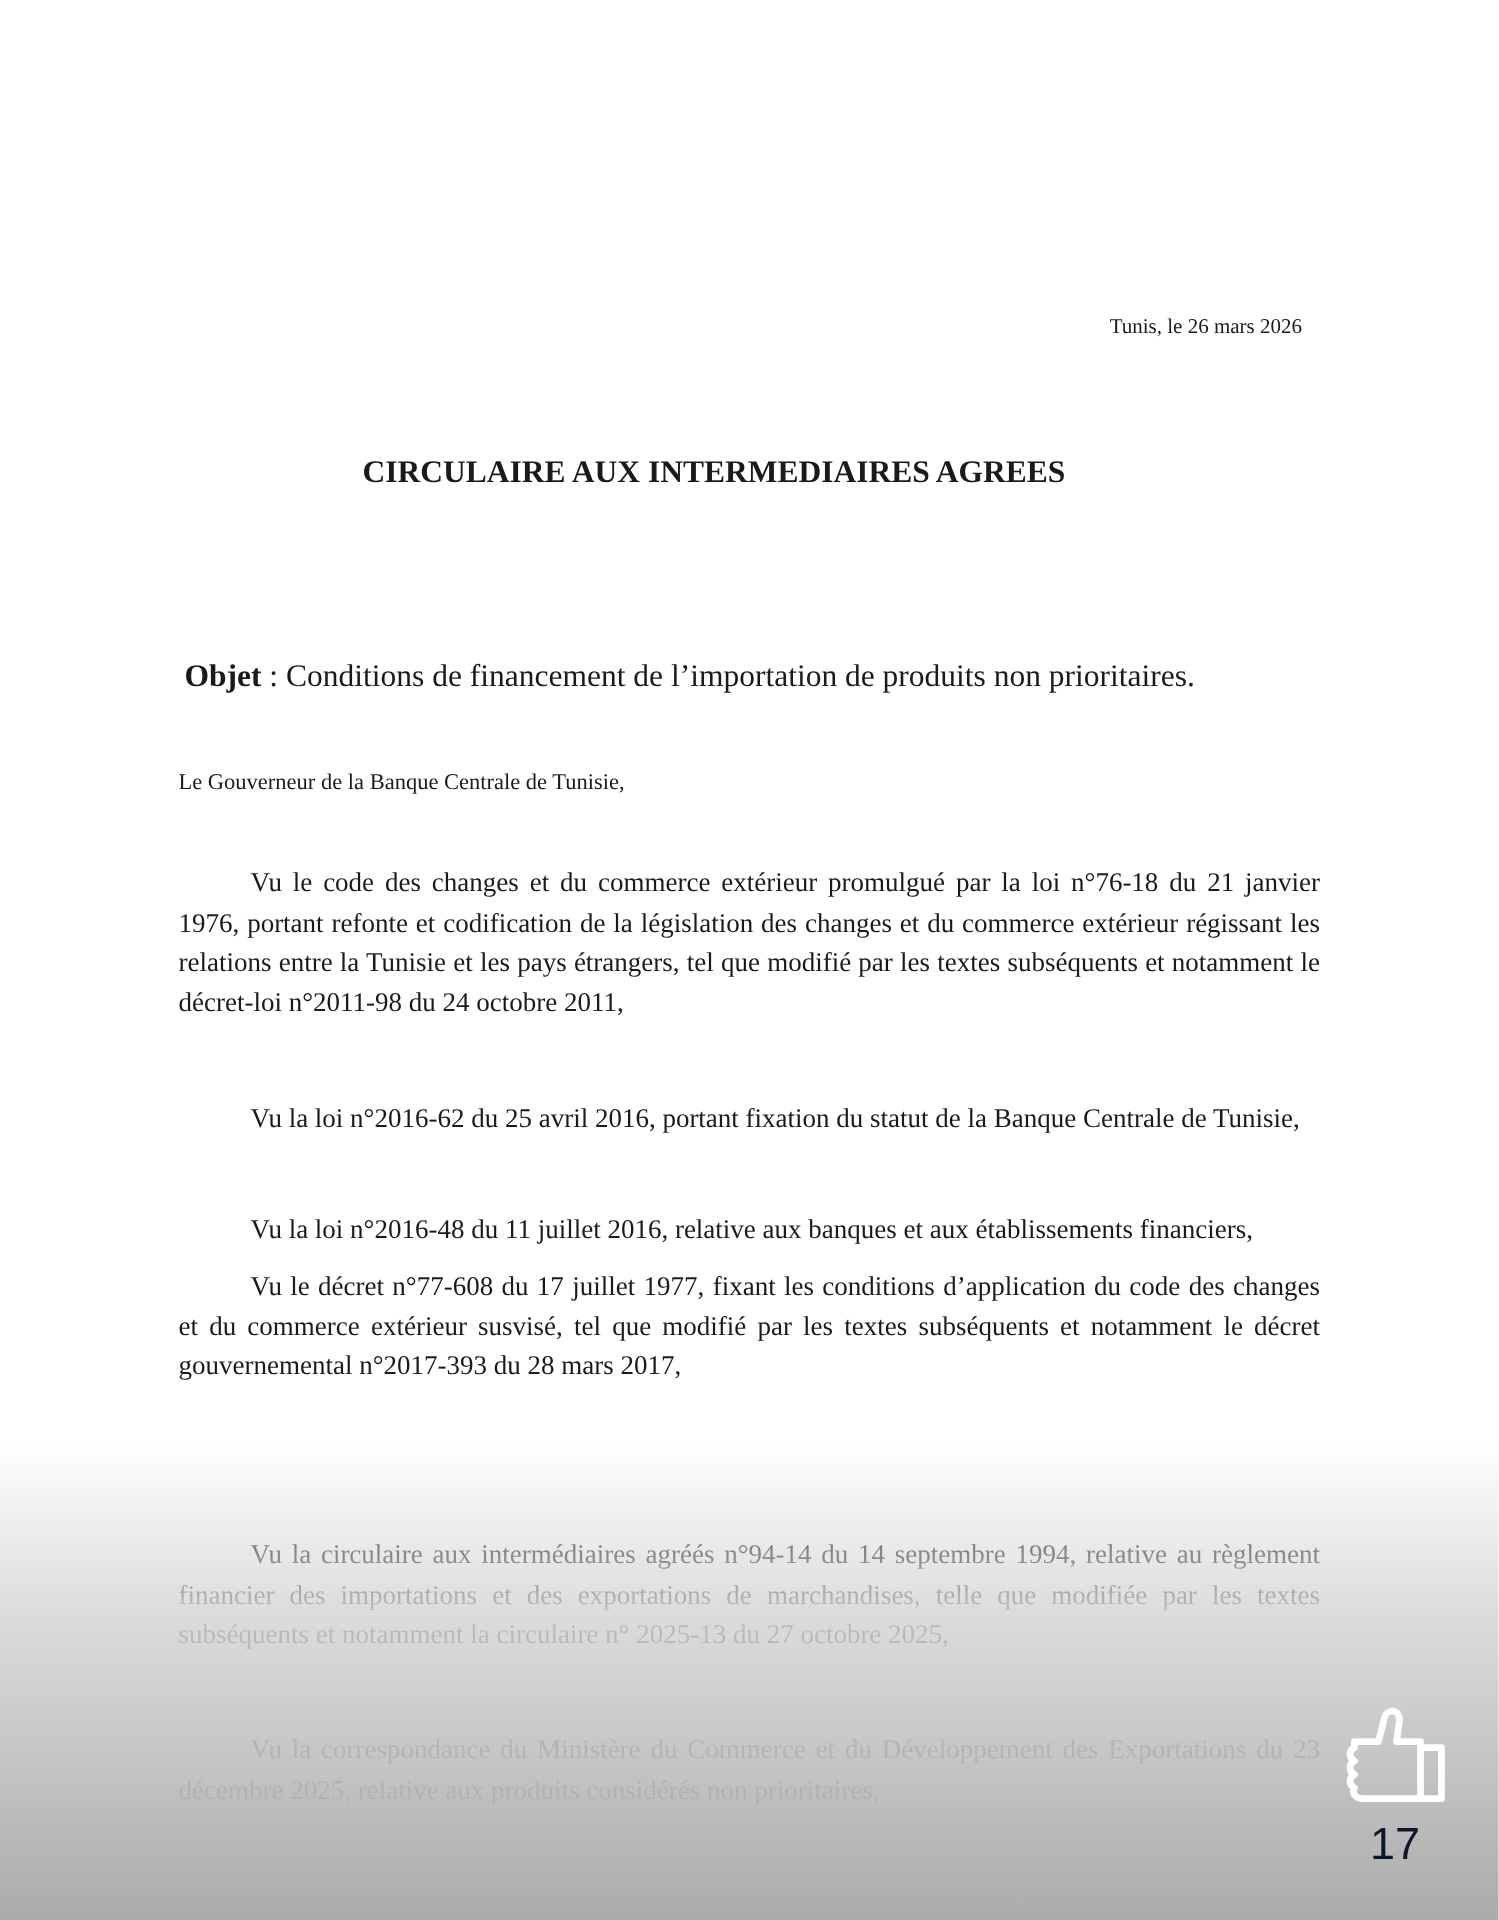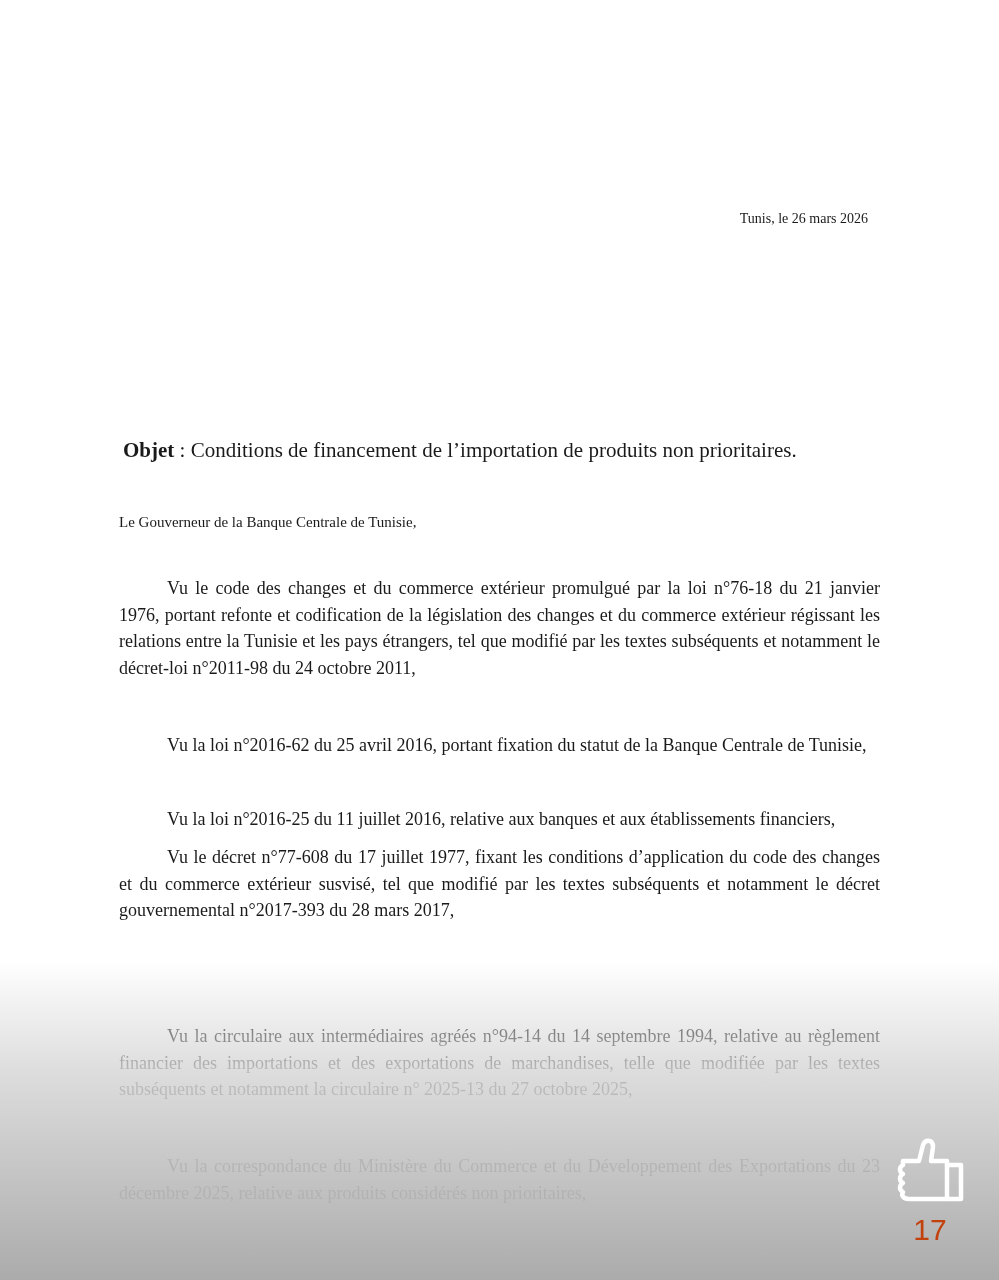--- a/index.html
+++ b/index.html
@@ -36,36 +36,37 @@
   .p3 { top: 806px; }
   .p4 { top: 844px; }
   .p5 { top: 1023px; }
   .p6 { top: 1153px; }
   .like {
     position: absolute; left: 893px; top: 1135px; width: 74px;
     display: flex; flex-direction: column; align-items: center;
   }
   .like svg { width: 70px; height: 72px; }
   .like-count {
-    color: #c2410c; font-family: "Liberation Sans", "DejaVu Sans", sans-serif;
+    color: #0f172a; font-family: "Liberation Sans", "DejaVu Sans", sans-serif;
     font-size: 30px; margin-top: 6px; text-align: center;
   }
 </style>
 </head>
 <body>
 
 <div class="page">
   <div class="date">Tunis, le 26 mars 2026</div>
   <div class="title">
+    <div>CIRCULAIRE AUX INTERMEDIAIRES AGREES</div>
   </div>
   <div class="objet"><b>Objet</b><span> : </span><span>Conditions de financement de l’importation de produits non prioritaires.</span></div>
   <div class="governor">Le Gouverneur de la Banque Centrale de Tunisie,</div>
   <div class="para p1">Vu le code des changes et du commerce extérieur promulgué par la loi n°76-18 du 21 janvier 1976, portant refonte et codification de la législation des changes et du commerce extérieur régissant les relations entre la Tunisie et les pays étrangers, tel que modifié par les textes subséquents et notamment le décret-loi n°2011-98 du 24 octobre 2011,</div>
   <div class="para p2">Vu la loi n°2016-62 du 25 avril 2016, portant fixation du statut de la Banque Centrale de Tunisie,</div>
-  <div class="para p3">Vu la loi n°2016-25 du 11 juillet 2016, relative aux banques et aux établissements financiers,</div>
+  <div class="para p3">Vu la loi n°2016-48 du 11 juillet 2016, relative aux banques et aux établissements financiers,</div>
   <div class="para p4">Vu le décret n°77-608 du 17 juillet 1977, fixant les conditions d’application du code des changes et du commerce extérieur susvisé, tel que modifié par les textes subséquents et notamment le décret gouvernemental n°2017-393 du 28 mars 2017,</div>
   <div class="para p5">Vu la circulaire aux intermédiaires agréés n°94-14 du 14 septembre 1994, relative au règlement financier des importations et des exportations de marchandises, telle que modifiée par les textes subséquents et notamment la circulaire n° 2025-13 du 27 octobre 2025,</div>
   <div class="para p6">Vu la correspondance du Ministère du Commerce et du Développement des Exportations du 23 décembre 2025, relative aux produits considérés non prioritaires,</div>
 </div>
 
 <div class="shade"></div>
 
 <div class="like">
   <svg viewBox="0 0 70 72" fill="none" stroke="#ffffff" stroke-width="4.5" stroke-linejoin="round" stroke-linecap="round">
     <path d="M8 26 H24 L28 10 C30 4 38 4 38 12 L36 26 H52 V64 H14 C8 64 6 60 8 57 C4 55 4 50 8 48 C4 46 4 41 8 39 C4 37 4 32 8 30 Z"></path>

